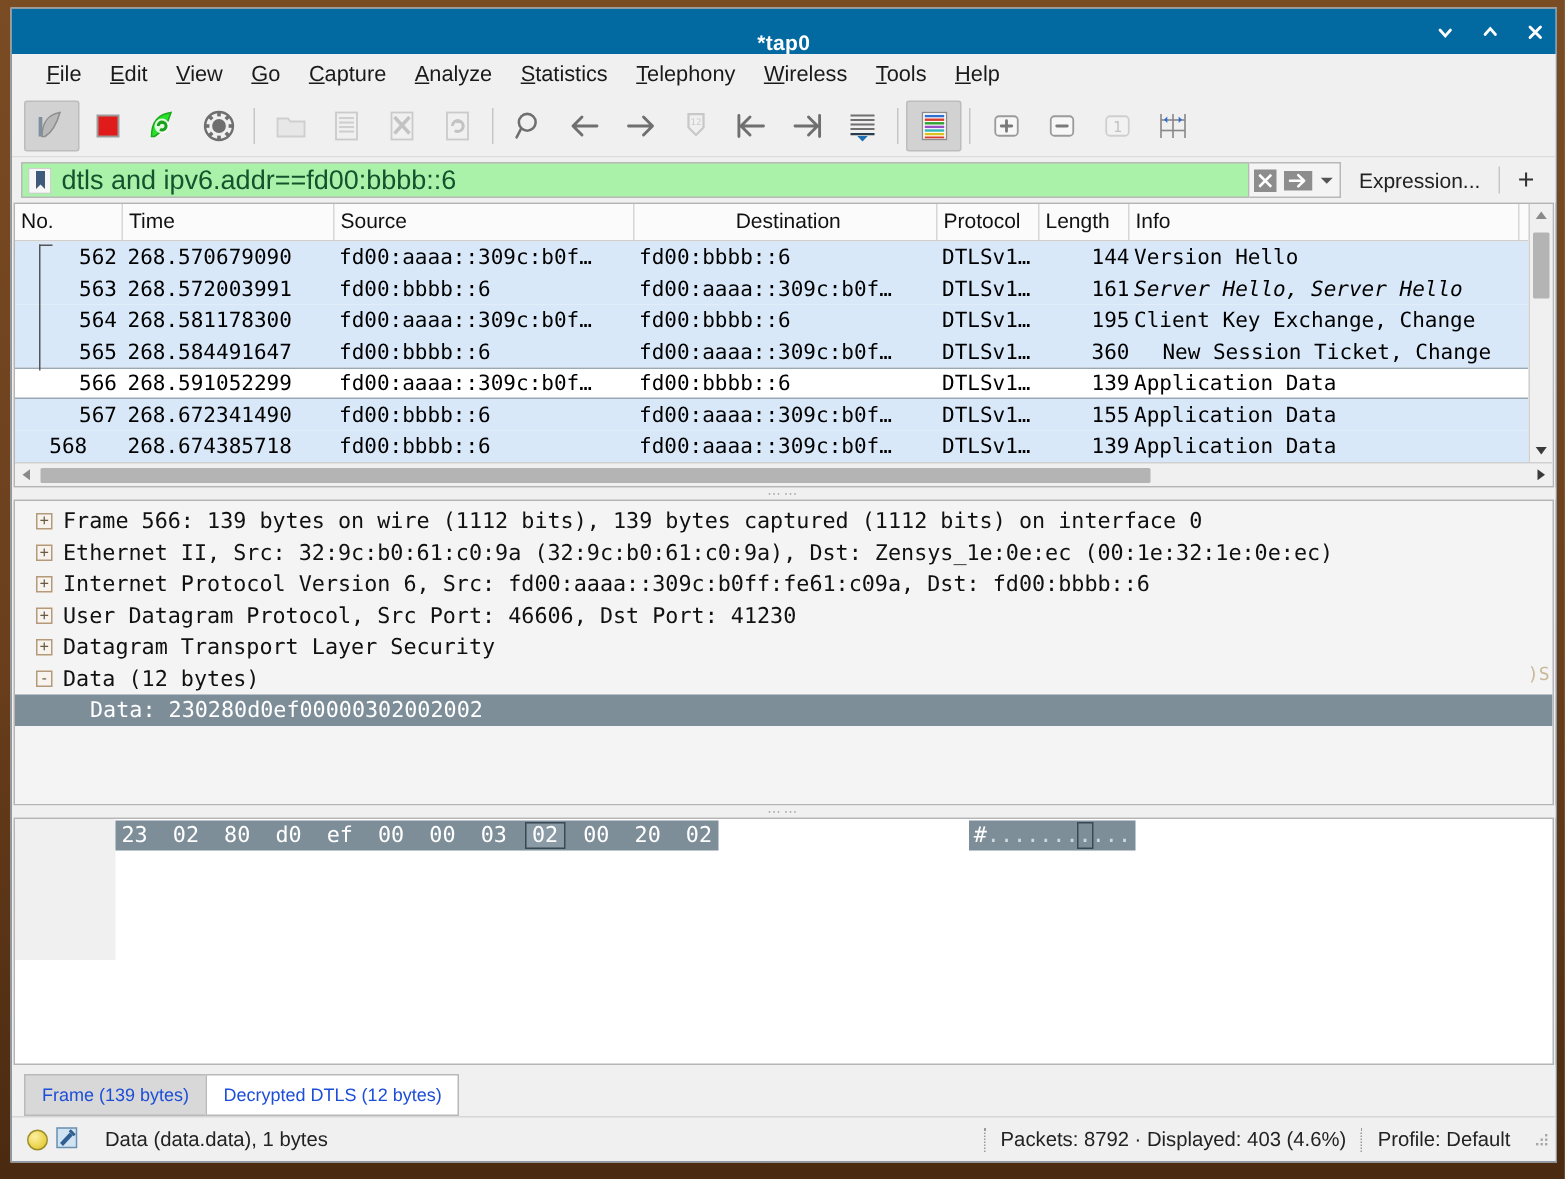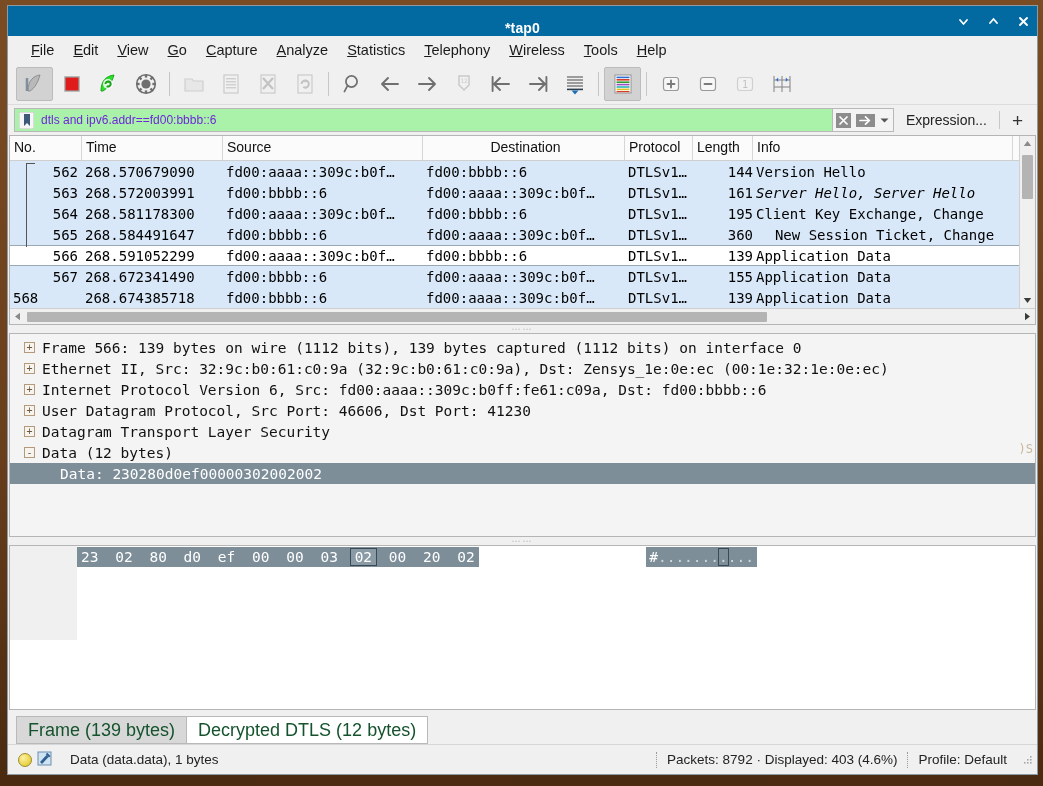--- a/index.html
+++ b/index.html
@@ -80,21 +80,21 @@
     display: flex; align-items: center;
     padding: 0 6px; gap: 0;
   }
   .filterinput {
     flex: 1; height: 24px;
     background: #aaf2aa; border: 1px solid #b8b8b8;
     display: flex; align-items: center;
     padding-left: 4px;
   }
   .bookmark { width: 15px; height: 17px; flex: 0 0 15px; margin-right: 7px; }
-  .filtertext { font-size: 12px; color: #6d28d9; }
+  .filtertext { font-size: 18px; color: #14532d; }
   .filterbtns { display: flex; align-items: center; height: 24px; border: 1px solid #b8b8b8; border-left: none; background: #f4f4f4; }
   .fbtn { width: 22px; height: 22px; display: flex; align-items: center; justify-content: center; cursor: pointer; }
   .fdrop { width: 16px; height: 22px; display: flex; align-items: center; justify-content: center; cursor: pointer; }
   .expr { font-size: 14px; color: #222; padding: 0 8px 0 12px; cursor: pointer; white-space: nowrap; }
   .vsep { width: 1px; height: 18px; background: #c6c6c6; margin: 0 4px; }
   .plus { font-size: 19px; color: #333; padding: 0 8px; cursor: pointer; line-height: 1; }
 
   
   .plist-wrap {
     flex: 0 0 190px;
@@ -160,21 +160,21 @@
   .hbytes { color: #fff; background: #7d8e99; padding: 2px 0; }
   .hbyte { padding: 0 4px; }
   .hbyte.cur { outline: 1px solid #3a4a55; background: #8b9ba6; }
   .hgap { display: inline-block; width: 150px; }
   .hascii { color: #fff; background: #7d8e99; padding: 2px 3px; }
   .adot { color: #cfd8dd; }
   .adot.cur { outline: 1px solid #3a4a55; }
 
   
   .tabs { height: 34px; flex: 0 0 34px; display: flex; align-items: flex-end; padding-left: 8px; background: #f0f0f0; }
-  .tab { height: 28px; padding: 0 11px; display: flex; align-items: center; font-size: 18px; color: #14532d; border: 1px solid #b9b9b9; background: #ffffff; margin-right: -1px; cursor: pointer; }
+  .tab { height: 28px; padding: 0 11px; display: flex; align-items: center; font-size: 12px; color: #1d4ed8; border: 1px solid #b9b9b9; background: #ffffff; margin-right: -1px; cursor: pointer; }
   .tab.active { background: #d8d8d8; }
 
   
   .status { height: 30px; flex: 0 0 30px; display: flex; align-items: center; background: #f0f0f0; border-top: 1px solid #d6d6d6; padding: 0 4px; font-size: 13.5px; color: #222; }
   .st-icons { display: flex; align-items: center; gap: 5px; padding: 0 8px 0 6px; }
   .st-expert { width: 14px; height: 14px; border-radius: 50%; background: radial-gradient(circle at 35% 32%, #fdf0a0, #e8d043 70%, #b9a62c); border: 1px solid #9d8d28; cursor: pointer; }
   .st-cell { padding: 0 10px; white-space: nowrap; }
   .st-sep { width: 1px; height: 16px; border-left: 1px dotted #9a9a9a; }
   .st-left { flex: 1; }
   .grip { width: 12px; height: 12px; margin-left: 4px; }
@@ -476,21 +476,21 @@
             <div class="prow">
               <div class="c-no" style="width: 72px; flex: 0 0 72px; text-align: right;">567</div>
               <div class="c-time" style="width: 141px; flex: 0 0 141px;">268.672341490</div>
               <div class="c-source" style="width: 200px; flex: 0 0 200px;">fd00:bbbb::6</div>
               <div class="c-destination" style="width: 202px; flex: 0 0 202px;">fd00:aaaa::309c:b0f…</div>
               <div class="c-protocol" style="width: 68px; flex: 0 0 68px;">DTLSv1…</div>
               <div class="c-length" style="width: 60px; flex: 0 0 60px; text-align: right;">155</div>
               <div class="c-info" style="width: 260px; flex: 0 0 260px;">Application Data</div>
             </div>
             <div class="prow">
-              <div class="c-no" style="width: 72px; flex: 0 0 72px; text-align: left;">568</div>
+              <div class="c-no" style="width: 72px; flex: 0 0 72px; text-align: center;">568</div>
               <div class="c-time" style="width: 141px; flex: 0 0 141px;">268.674385718</div>
               <div class="c-source" style="width: 200px; flex: 0 0 200px;">fd00:bbbb::6</div>
               <div class="c-destination" style="width: 202px; flex: 0 0 202px;">fd00:aaaa::309c:b0f…</div>
               <div class="c-protocol" style="width: 68px; flex: 0 0 68px;">DTLSv1…</div>
               <div class="c-length" style="width: 60px; flex: 0 0 60px; text-align: right;">139</div>
               <div class="c-info" style="width: 260px; flex: 0 0 260px;">Application Data</div>
             </div>
           </div>
       </div>
       <div class="vsb">

